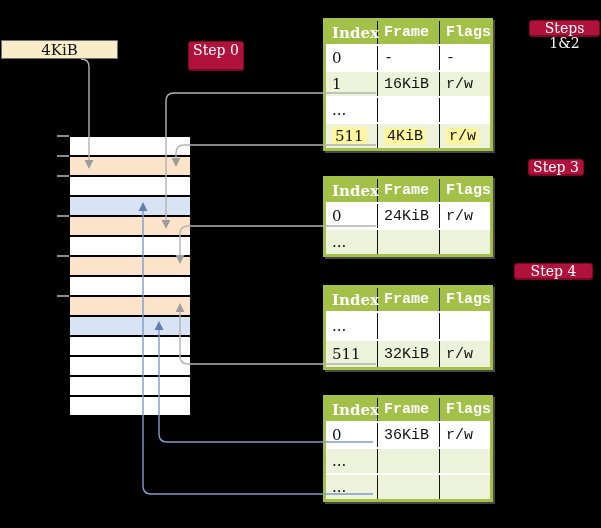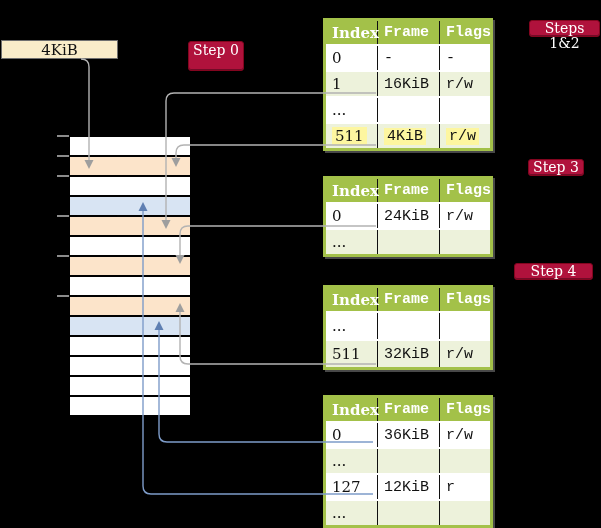--- a/index.html
+++ b/index.html
@@ -197,25 +197,20 @@
     <tr class="white">
       <td>0</td>
       <td>36KiB</td>
       <td>r/w</td>
     </tr>
     <tr class="green">
       <td>...</td>
       <td></td>
       <td></td>
     </tr>
-    <tr class="white">
-      <td>127</td>
-      <td>12KiB</td>
-      <td>r</td>
-    </tr>
     <tr class="green">
       <td>...</td>
       <td></td>
       <td></td>
     </tr>
   </tbody>
     </table>
 
   <svg id="wires" width="601" height="528">
 

